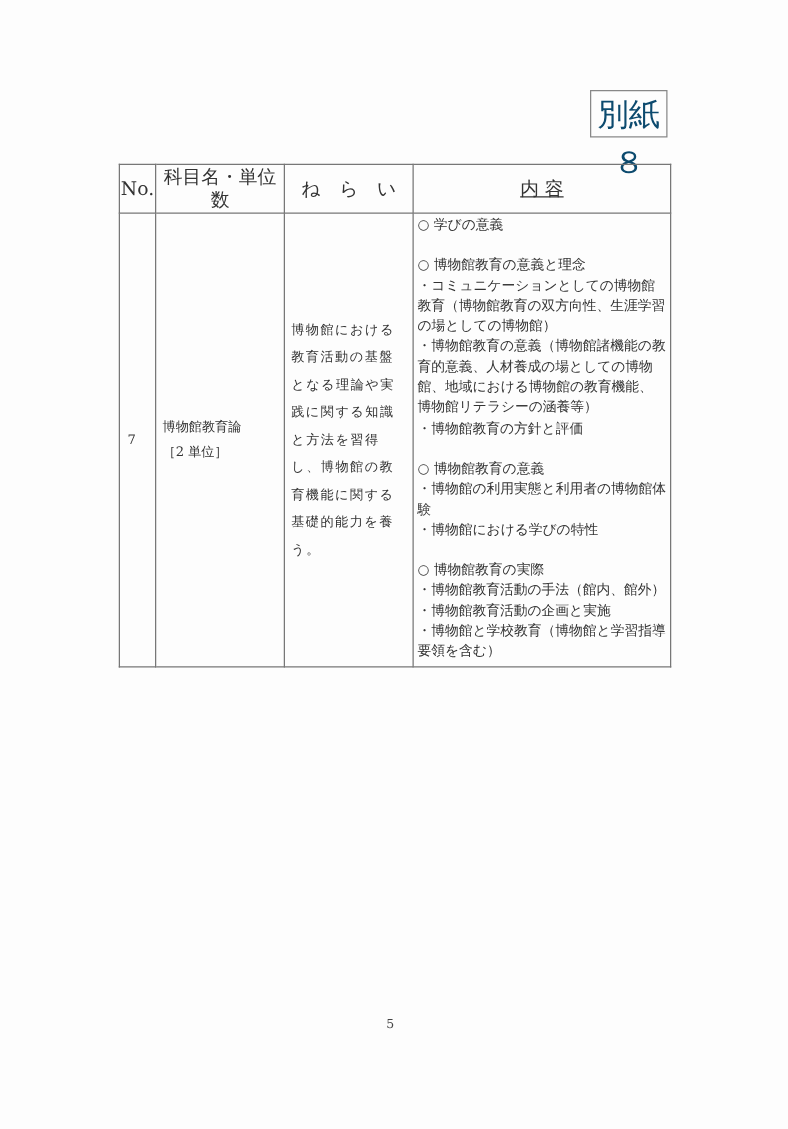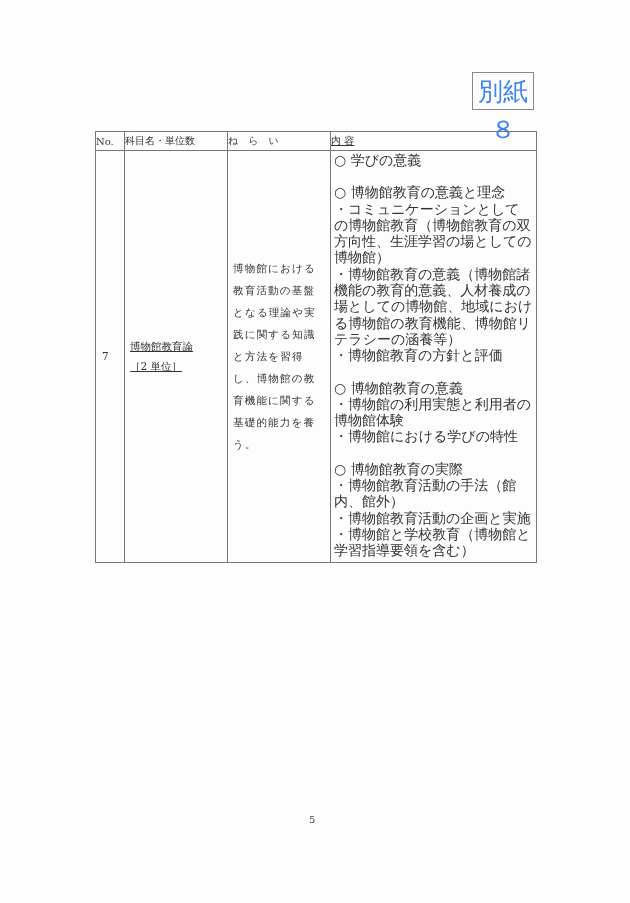--- a/index.html
+++ b/index.html
@@ -1,27 +1,27 @@
 <!DOCTYPE html>
 <html><head>
 <meta charset="utf-8">
 <style>
   html, body { margin:0; padding:0; }
   body { width:630px; height:903px; background:#fdfdfd; position:relative; overflow:hidden;
          font-family:"DejaVu Serif","Liberation Serif",serif; color:#333; }
   .appendix { position:absolute; left:472px; top:72px; width:62px; height:38px; border:1px solid #888;
-              font-size:25px; line-height:38px; text-align:center; color:#3b82f6; box-sizing:border-box; }
+              font-size:25px; line-height:38px; text-align:center; color:#0c4a6e; box-sizing:border-box; }
   table { position:absolute; left:95px; top:131px; border-collapse:collapse; font-size:10.5px; }
   td, th { border:1px solid #777; padding:0; vertical-align:middle; font-weight:normal; }
-  th { height:18px; text-align:left; font-size:10px; }
+  th { height:18px; text-align:center; font-size:15px; }
   .c1 { width:28px; } .c2 { width:102px;font-family:Liberation Mono, monospace; } .c3 { width:102px; } .c4 { width:205px;text-decoration:underline; }
   td.no { padding-left:6px; }
-  td.subj { padding-left:5px; line-height:20px;text-decoration:underline; }
+  td.subj { padding-left:5px; line-height:20px; }
   td.aim { padding:0 4px 0 5px; line-height:22px; letter-spacing:1.2px; font-size:10.5px;margin-top:20px; }
-  td.content { vertical-align:top; padding:1px 3px 3px 3px; line-height:16.3px; font-size:14px; }
+  td.content { vertical-align:top; padding:1px 3px 3px 3px; line-height:16.3px; font-size:11px; }
   .line { display:block; }
   .blank { height:16px; display:block; }
   .pagenum { position:absolute; left:309px; top:814px; font-size:10px; color:#444; }
 </style>
 </head>
 <body>
 
 <div class="appendix">別紙８</div>
 
 <table>

